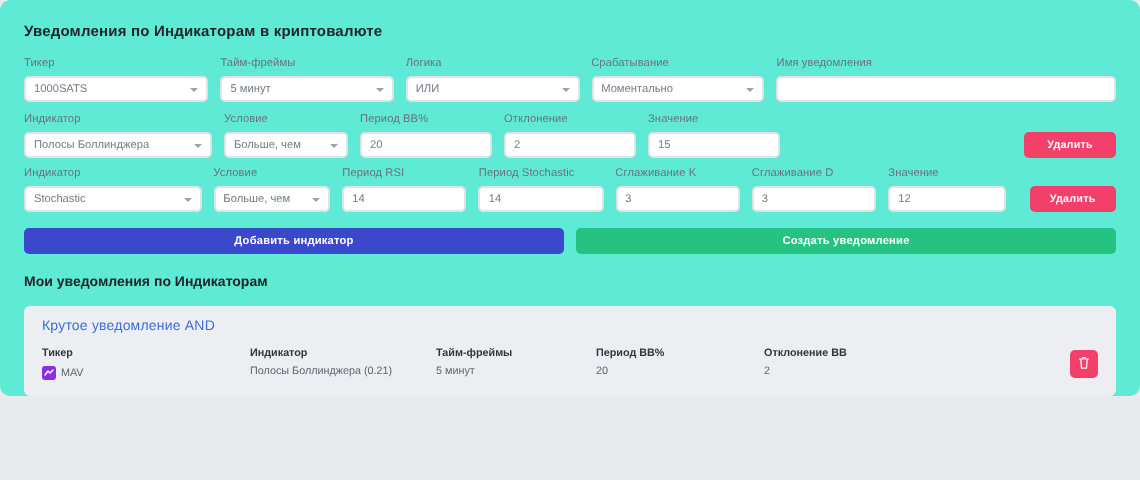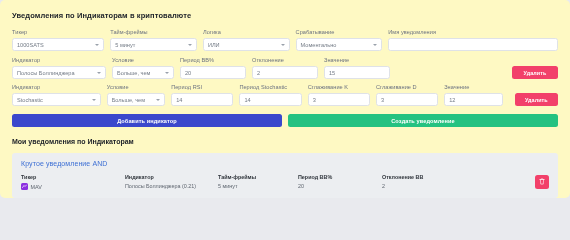--- a/index.html
+++ b/index.html
@@ -4,21 +4,21 @@
 <style>
   * { box-sizing: border-box; margin: 0; padding: 0; }
   html, body {
     width: 570px; height: 222px;
     background: #e9eaee;
     font-family: "Liberation Sans", "DejaVu Sans", sans-serif;
     overflow: hidden;
   }
   .page {
     width: 570px; height: 198px;
-    background: #fef9c3;
+    background: #5eead4;
     border-radius: 5px;
     position: relative;
     padding: 0 12px;
   }
 
   .section-title {
     font-size: 7.5px;
     font-weight: bold;
     color: #21252b;
     padding-top: 11px;

